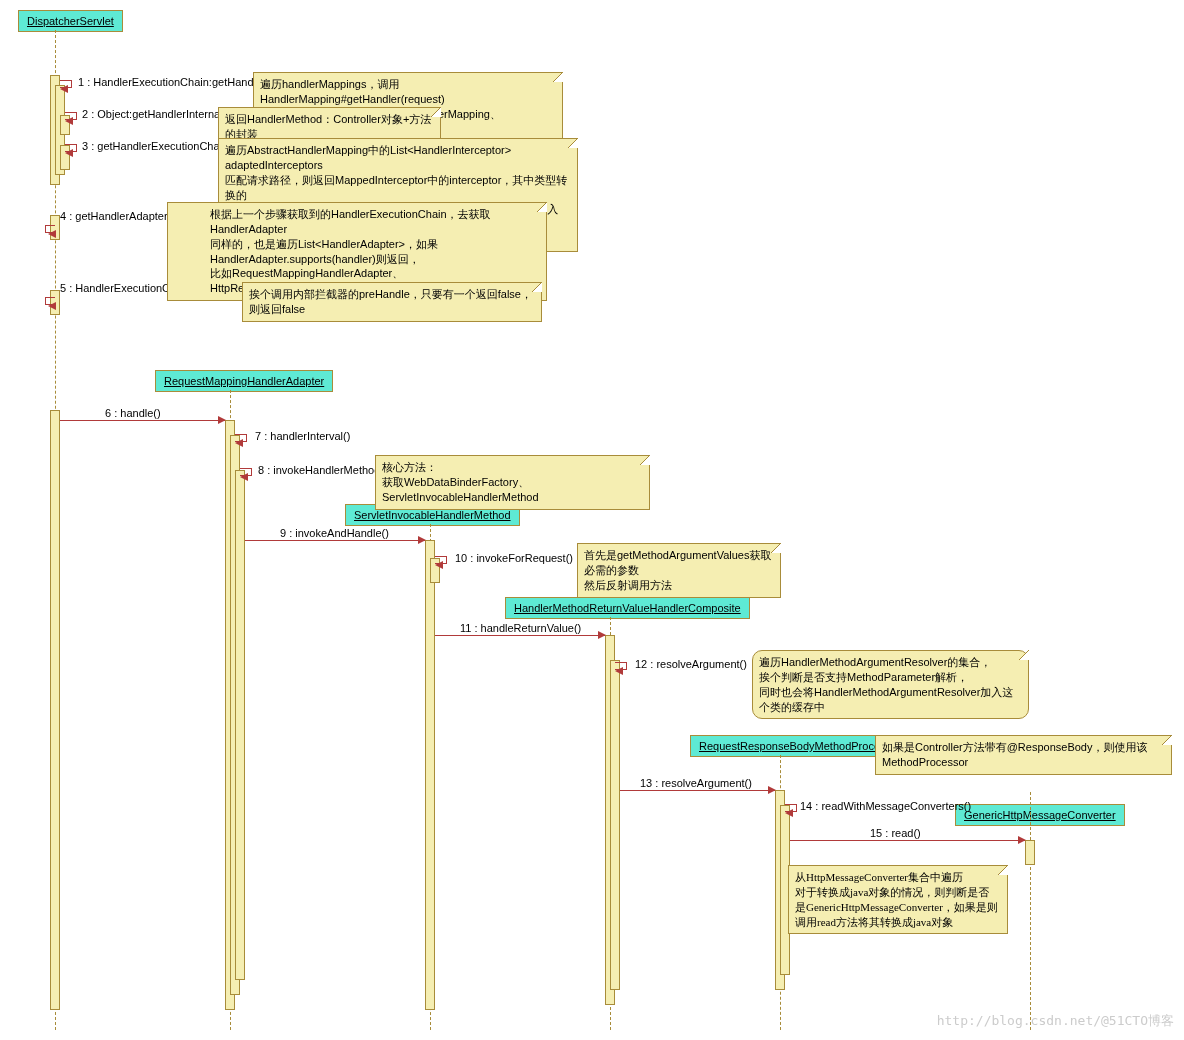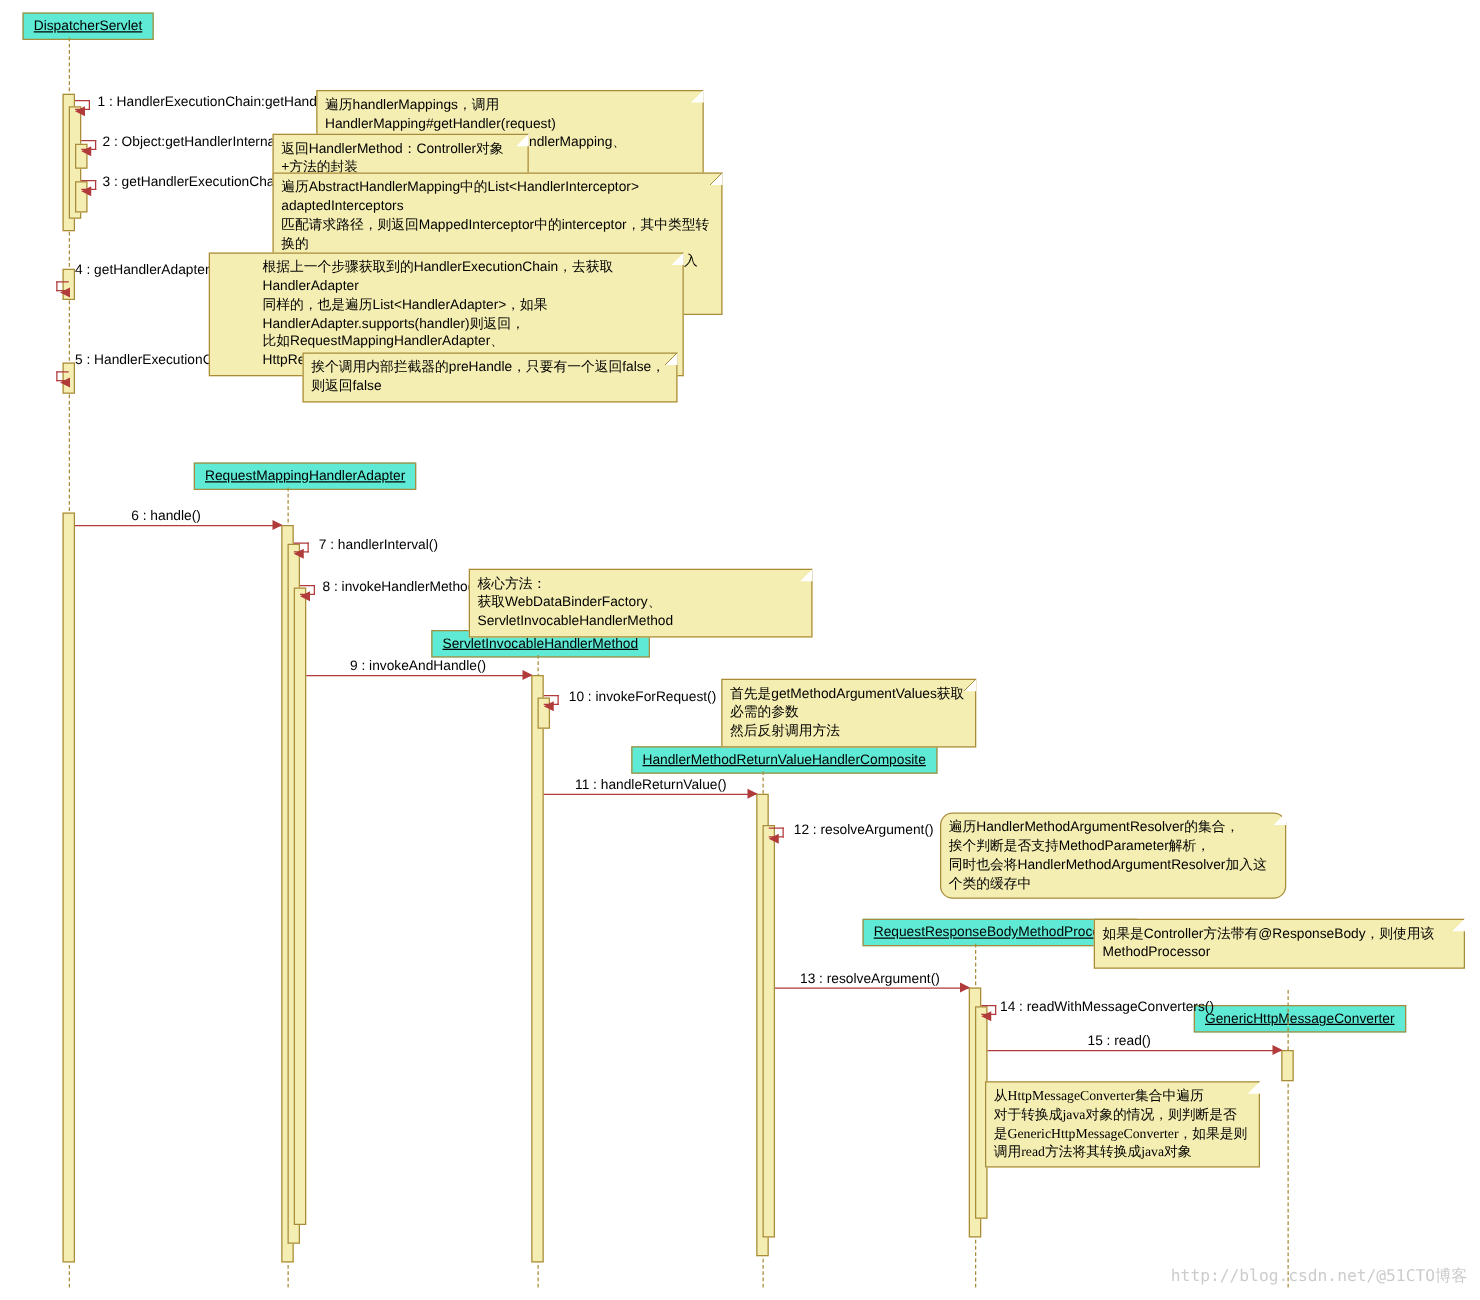--- a/index.html
+++ b/index.html
@@ -183,21 +183,21 @@
 
 <div class="msg-label" style="left:800px;top:800px;">14 : readWithMessageConverters()</div>
 <div class="self-arrow" style="left:785px;top:804px;width:12px;height:8px;"></div>
 <div class="arrow-head-l" style="left:785px;top:809px;"></div>
 
 <div class="arrow" style="left:790px;top:840px;width:235px;"></div>
 <div class="arrow-head-r" style="left:1018px;top:836px;"></div>
 <div class="msg-label" style="left:870px;top:827px;">15 : read()</div>
 
 <div class="note" style="left:253px;top:72px;width:310px;">遍历handlerMappings，调用HandlerMapping#getHandler(request)<br>常见的实现类RequestMappingHandlerMapping、BeanNameUrlHandlerMapping</div>
-<div class="note" style="left:218px;top:107px;width:205px;">返回HandlerMethod：Controller对象+方法的封装</div>
+<div class="note" style="left:218px;top:107px;width:223px;">返回HandlerMethod：Controller对象+方法的封装</div>
 <div class="note" style="left:218px;top:138px;width:360px;">遍历AbstractHandlerMapping中的List&lt;HandlerInterceptor&gt; adaptedInterceptors<br>匹配请求路径，则返回MappedInterceptor中的interceptor，其中类型转换的<br>拦截器ConversionServiceExposingInterceptor就是在这个过程中加入的，另外还有<br>自定义的拦截器</div>
 <div class="note" style="left:167px;top:202px;width:380px;padding-left:42px;">根据上一个步骤获取到的HandlerExecutionChain，去获取HandlerAdapter<br>同样的，也是遍历List&lt;HandlerAdapter&gt;，如果HandlerAdapter.supports(handler)则返回，<br>比如RequestMappingHandlerAdapter、HttpRequestHandlerAdapter</div>
 <div class="note" style="left:242px;top:282px;width:300px;">挨个调用内部拦截器的preHandle，只要有一个返回false，则返回false</div>
 <div class="note" style="left:375px;top:455px;width:275px;">核心方法：<br>获取WebDataBinderFactory、ServletInvocableHandlerMethod</div>
 <div class="note" style="left:577px;top:543px;width:204px;">首先是getMethodArgumentValues获取必需的参数<br>然后反射调用方法</div>
 <div class="note" style="left:752px;top:650px;width:277px;border-radius:10px;">遍历HandlerMethodArgumentResolver的集合，<br>挨个判断是否支持MethodParameter解析，<br>同时也会将HandlerMethodArgumentResolver加入这个类的缓存中</div>
 <div class="note" style="left:875px;top:735px;width:297px;">如果是Controller方法带有@ResponseBody，则使用该MethodProcessor</div>
 <div class="note" style="left:788px;top:865px;width:220px;font-family:Liberation Serif, serif;">从HttpMessageConverter集合中遍历<br>对于转换成java对象的情况，则判断是否<br>是GenericHttpMessageConverter，如果是则<br>调用read方法将其转换成java对象</div>
 
 <div class="watermark">http://blog.csdn.net/@51CTO博客</div>

